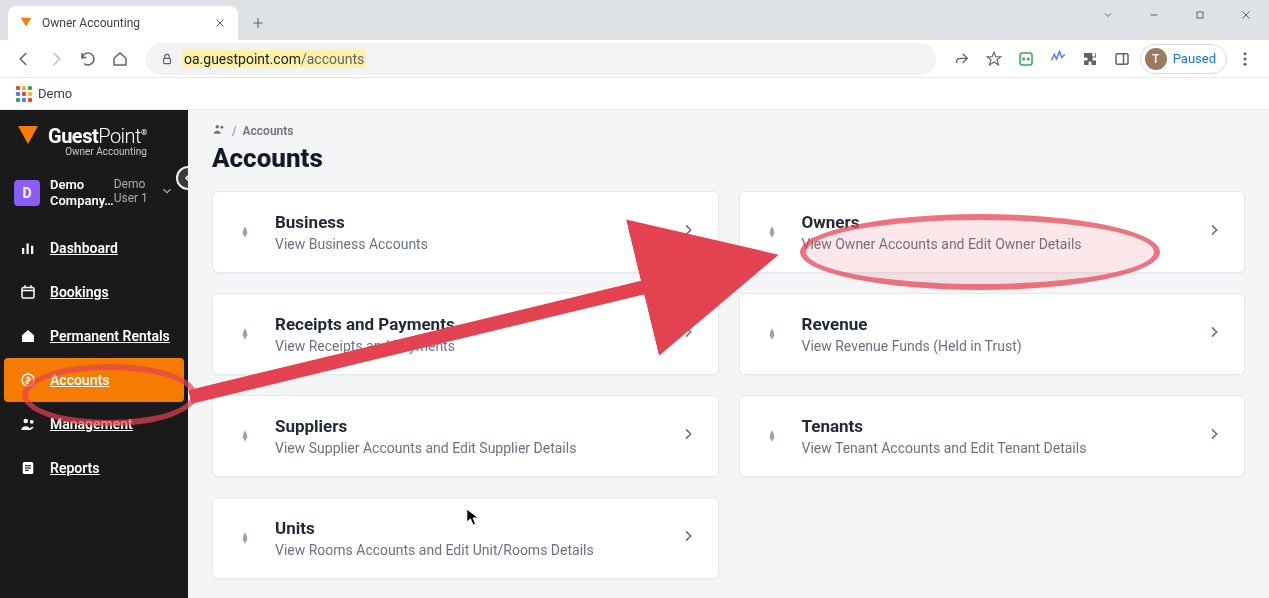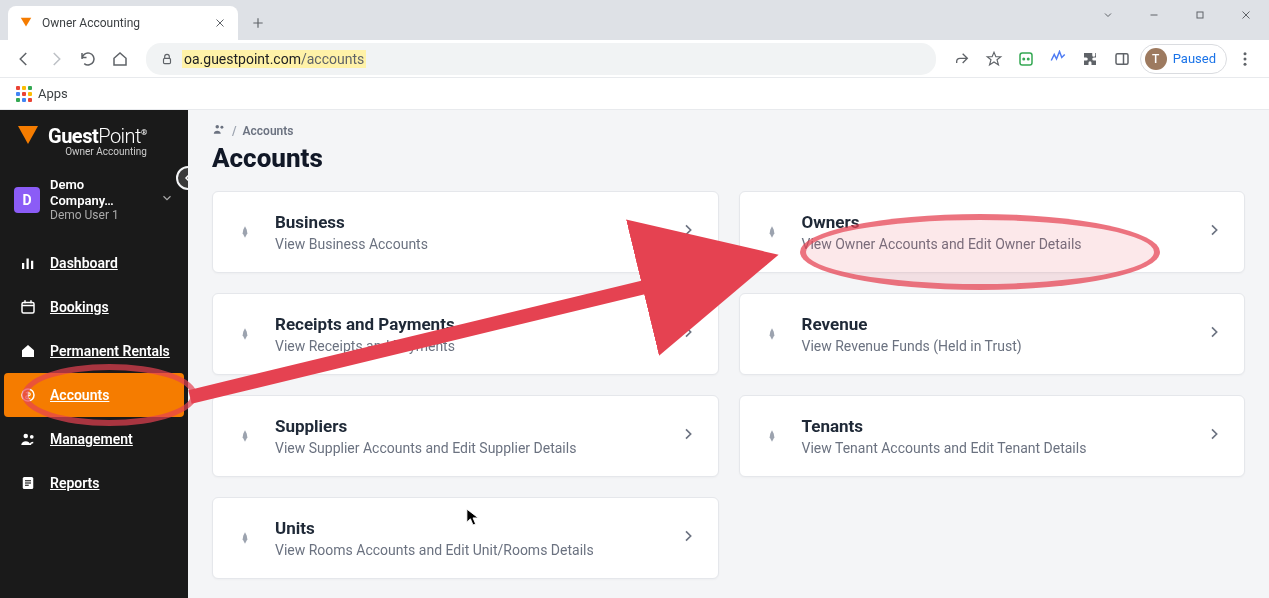--- a/index.html
+++ b/index.html
@@ -38,21 +38,21 @@
 .sidebar { width: 188px; background: #1a1a1a; color: #fff; display: flex; flex-direction: column; position: relative; }
 .brand { padding: 14px 16px 6px 16px; display: flex; align-items: flex-start; gap: 8px; }
 .brand-v svg { width: 24px; height: 24px; }
 .brand-text { display: flex; flex-direction: column; }
 .brand-main { font-size: 20px; font-weight: 700; letter-spacing: -0.5px; }
 .brand-main .thin { font-weight: 300; }
 .brand-sub { font-size: 10px; text-align: right; color: #ccc; margin-top: -2px; }
 
 .company { margin: 10px 10px 14px 10px; display: flex; align-items: center; gap: 10px; padding: 4px 4px; border-radius: 6px; cursor: pointer; }
 .company-badge { width: 26px; height: 26px; border-radius: 4px; background: #8b5cf6; color: #fff; display: flex; align-items: center; justify-content: center; font-weight: 700; font-size: 14px; }
-.company-info { flex: 1; display: flex; flex-direction: column; line-height: 1.2; }
+.company-info { flex: 1; display: flex; flex-direction: row; line-height: 1.2; }
 .company-name { font-size: 13px; font-weight: 600; }
 .company-user { font-size: 12px; color: #aaa; }
 .company-caret { color: #aaa; }
 
 .nav { display: flex; flex-direction: column; text-decoration: underline; }
 .nav-item { display: flex; align-items: center; gap: 12px; padding: 12px 18px; font-size: 14px; font-weight: 600; color: #fff; cursor: pointer; }
 .nav-item .icon { width: 20px; height: 20px; display: flex; align-items: center; justify-content: center; }
 .nav-item.active { background: #f57c00; border-radius: 4px; margin: 0 4px; padding-left: 14px; }
 
 .collapse-btn { position: absolute; top: 56px; right: -12px; width: 24px; height: 24px; border-radius: 50%; background: #3a3a3a; color: #fff; display: flex; align-items: center; justify-content: center; cursor: pointer; border: 2px solid #f4f5f7; }
@@ -205,21 +205,21 @@
       <span style="background:#ea4335"></span>
         <span style="background:#fbbc04"></span>
         <span style="background:#34a853"></span>
       <span style="background:#4285f4"></span>
         <span style="background:#ea4335"></span>
         <span style="background:#fbbc04"></span>
       <span style="background:#34a853"></span>
         <span style="background:#4285f4"></span>
         <span style="background:#ea4335"></span>
     </div>
-    <span>Apps</span>
+    <span>Demo</span>
   </div>
 </div>
 
 <div class="app">
   <div class="sidebar">
     <div class="brand">
       <span class="brand-v"><svg viewBox="0 0 24 24">
             <polygon points="2,2 22,2 12,20" fill="#f57c00"></polygon>
           </svg></span>
       <div class="brand-text">

